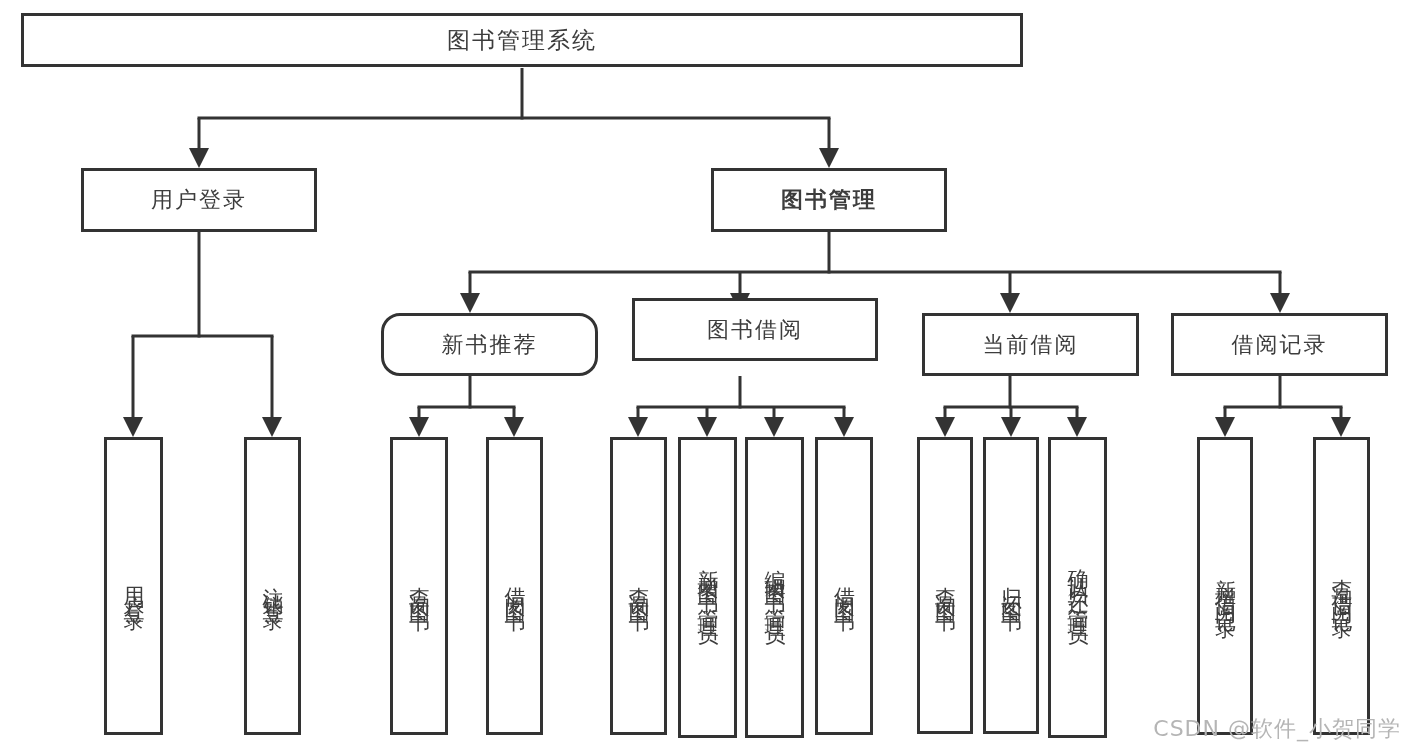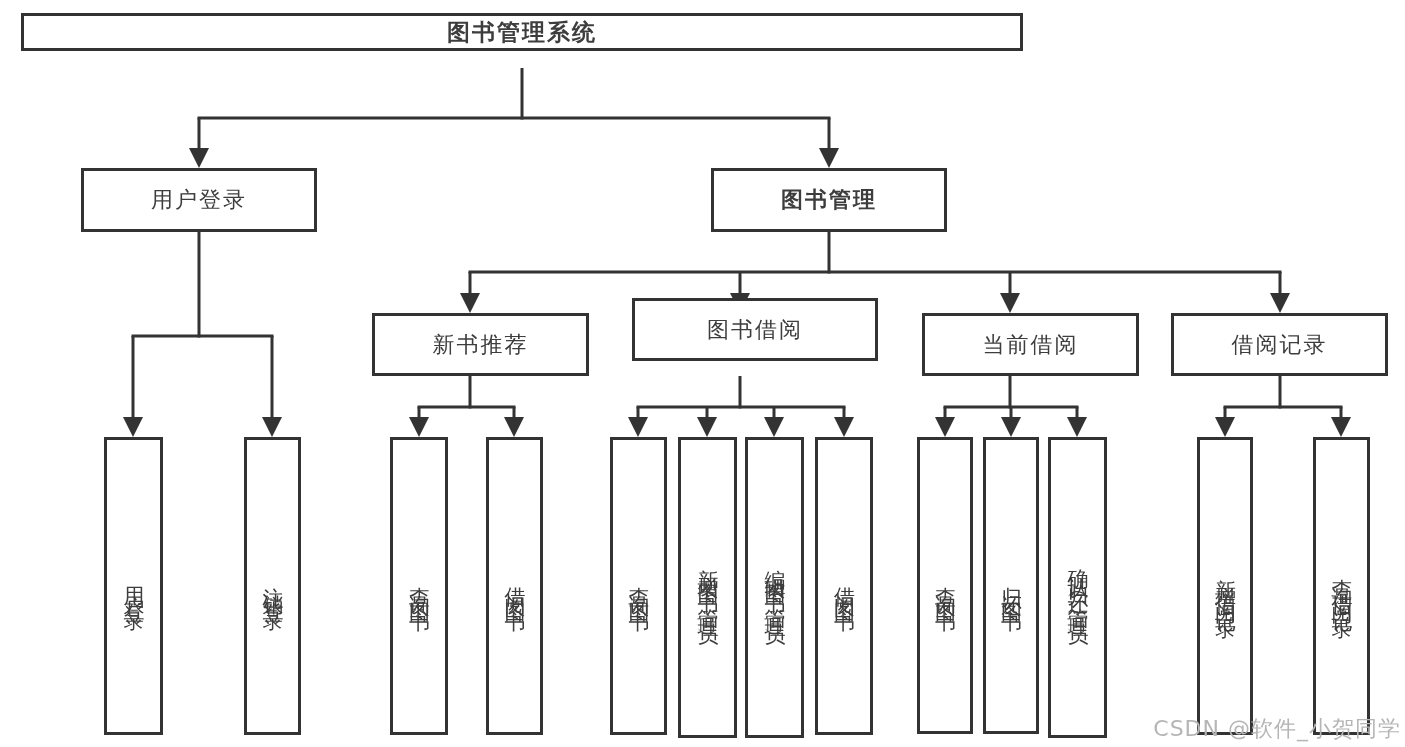--- a/index.html
+++ b/index.html
@@ -122,32 +122,32 @@
     <g>
       <line x1="1280" y1="376" x2="1280" y2="408.5"></line>
       <line x1="1223.5" y1="407" x2="1342.5" y2="407"></line>
       <line x1="1225" y1="407" x2="1225" y2="421"></line>
       <polygon points="1215,417 1235,417 1225,437"></polygon>
       <line x1="1341" y1="407" x2="1341" y2="421"></line>
       <polygon points="1331,417 1351,417 1341,437"></polygon>
     </g>
   </svg>
 
-  <div class="node node-root" style="left:21px; top:13px; width:1002px; height:38px;font-weight:bold;">
+  <div class="node node-root" style="left:21px; top:13px; width:1002px; height:54px;">
     <span>图书管理系统</span>
   </div>
 
   <div class="node node-branch" style="left:81px; top:168px; width:236px; height:64px;">
     <span>用户登录</span>
   </div>
   <div class="node node-branch" style="left:711px; top:168px; width:236px; height:64px;font-weight:bold;">
     <span>图书管理</span>
   </div>
 
-  <div class="node node-group" style="left:372px; top:313px; width:217px; height:63px;">
+  <div class="node node-group" style="left:381px; top:313px; width:217px; height:63px;border-radius:19px;">
     <span>新书推荐</span>
   </div>
   <div class="node node-group" style="left:632px; top:298px; width:246px; height:63px;">
     <span>图书借阅</span>
   </div>
   <div class="node node-group" style="left:902px; top:313px; width:217px; height:63px;margin-left:20px;">
     <span>当前借阅</span>
   </div>
   <div class="node node-group" style="left:1171px; top:313px; width:217px; height:63px;">
     <span>借阅记录</span>

